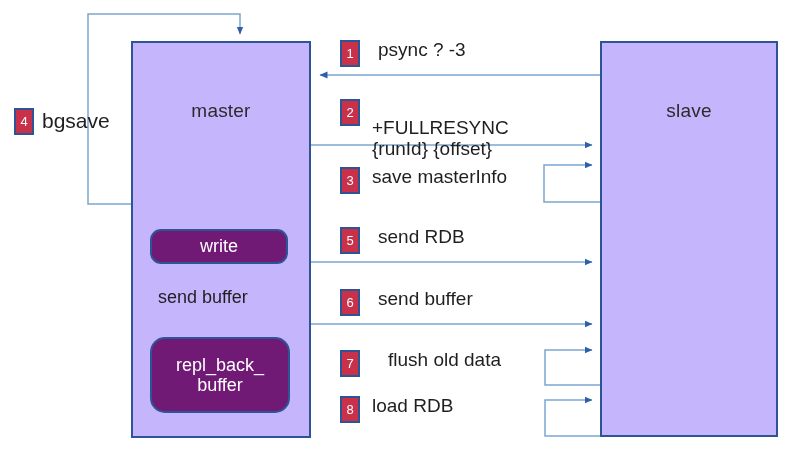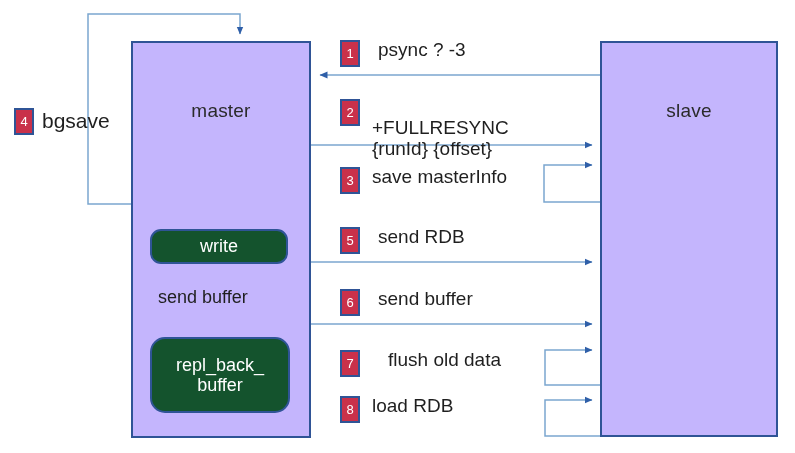--- a/index.html
+++ b/index.html
@@ -43,21 +43,21 @@
   }
   #node-master { left: 131px; top: 41px; width: 180px; height: 397px; }
   #node-master .node-label { margin-top: 57px; }
   #node-slave  { left: 600px; top: 41px; width: 178px; height: 396px; }
   #node-slave  .node-label { margin-top: 57px; text-align: right; }
 
   
   .green-box {
     position: absolute;
     box-sizing: border-box;
-    background: #14532d;
+    background: #701a75;
     border: 2.5px solid #2f5496;
     border-radius: 11px;
     display: flex;
     align-items: center;
     justify-content: center;
     text-align: center;
     color: #ffffff;
     font-size: 18px;
     line-height: 1.12;
   }

